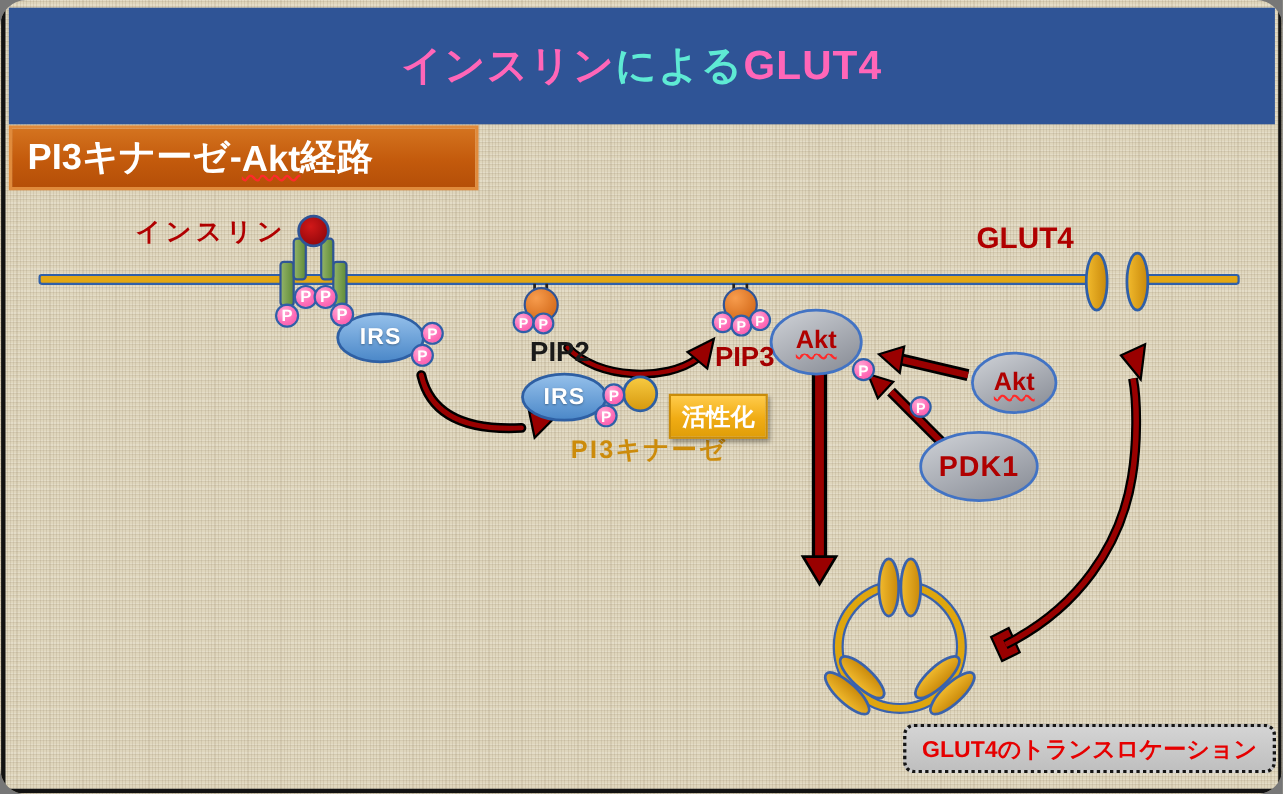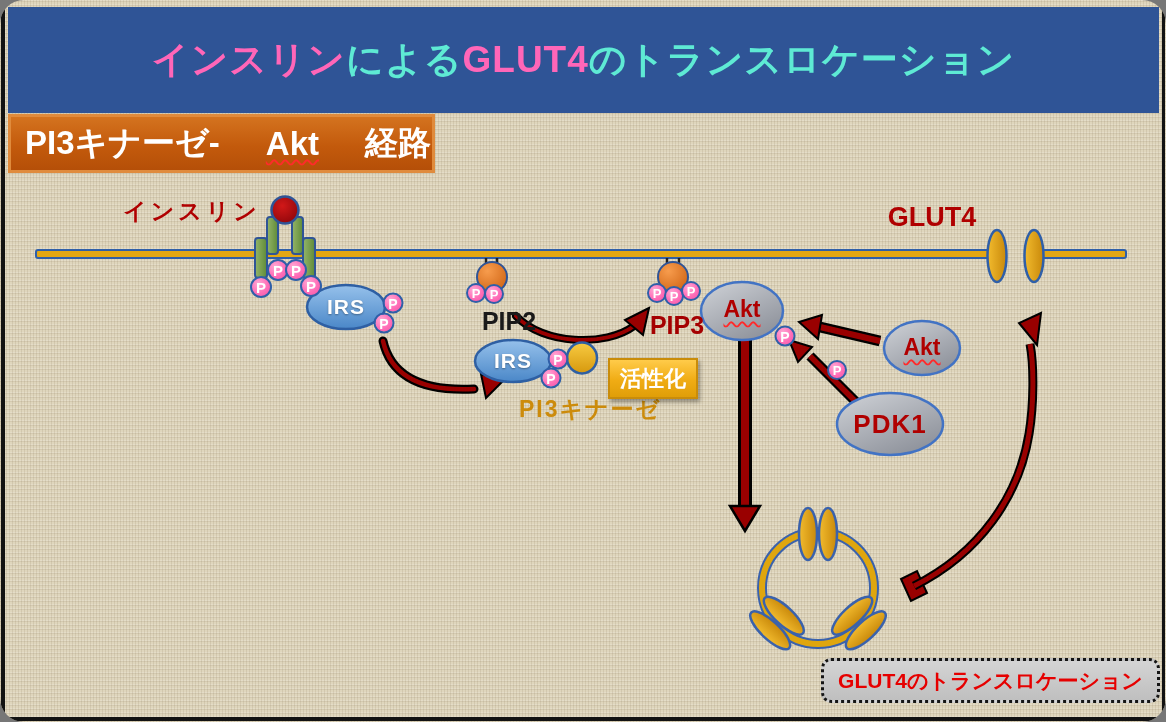--- a/index.html
+++ b/index.html
@@ -19,21 +19,21 @@
     background:var(--title_bar_blue,#2F5496);
     display:flex;align-items:center;justify-content:center;white-space:nowrap;}
   .title-bar .seg{font-size:37px;font-weight:bold;letter-spacing:1px;}
   .seg.pink{color:var(--title_pink,#FF66B8);}
   .seg.white{color:#5eead4;}
   
   .pathway-box{position:absolute;left:8px;top:114px;width:427px;height:59px;z-index:2;box-sizing:border-box;
     background:linear-gradient(180deg,#D4731F 0%,#C35A0C 55%,#B54F08 100%);
     border:3px solid var(--pathway_box_border,#E08B3C);
     display:flex;align-items:center;padding-left:14px;
-    color:#fff;font-size:33px;font-weight:bold;white-space:nowrap;gap:46px;}
+    color:#fff;font-size:33px;font-weight:bold;white-space:nowrap;}
   .misspell{text-decoration-line:underline;text-decoration-style:wavy;
     text-decoration-color:#FF2A2A;text-decoration-thickness:2px;text-underline-offset:4px;}
   
   .diagram{position:absolute;left:0;top:0;z-index:1;}
   
   .lbl{position:absolute;transform:translate(-50%,-50%);font-weight:bold;white-space:nowrap;z-index:3;}
   .lbl-insulin{left:192px;top:211px;font-size:23px;color:var(--label_dark_red,#B00000);letter-spacing:4px;}
   .lbl-glut4{left:932px;top:217px;font-size:27px;color:var(--label_dark_red,#B00000);}
   .lbl-pip2{left:486px;top:321px;font-size:25px;color:var(--pip2_label_black,#1A1A1A);padding-left:46px;}
   .lbl-pip3{left:677px;top:325px;font-size:25px;color:#A50000;}
@@ -68,21 +68,20 @@
 </style>
 </head>
 <body>
 
 <div class="stage">
 
   <div class="title-bar">
     <span class="seg pink">インスリン</span>
       <span class="seg white">による</span>
       <span class="seg pink">GLUT4</span>
-      <span class="seg white">のトランスロケーション</span>
   </div>
 
   <div class="pathway-box">
     <span>PI3キナーゼ-</span>
       <span class="misspell">Akt</span>
       <span>経路</span>
   </div>
 
   <svg class="diagram" width="1166" height="722" viewBox="0 0 1166 722">
     <defs>

